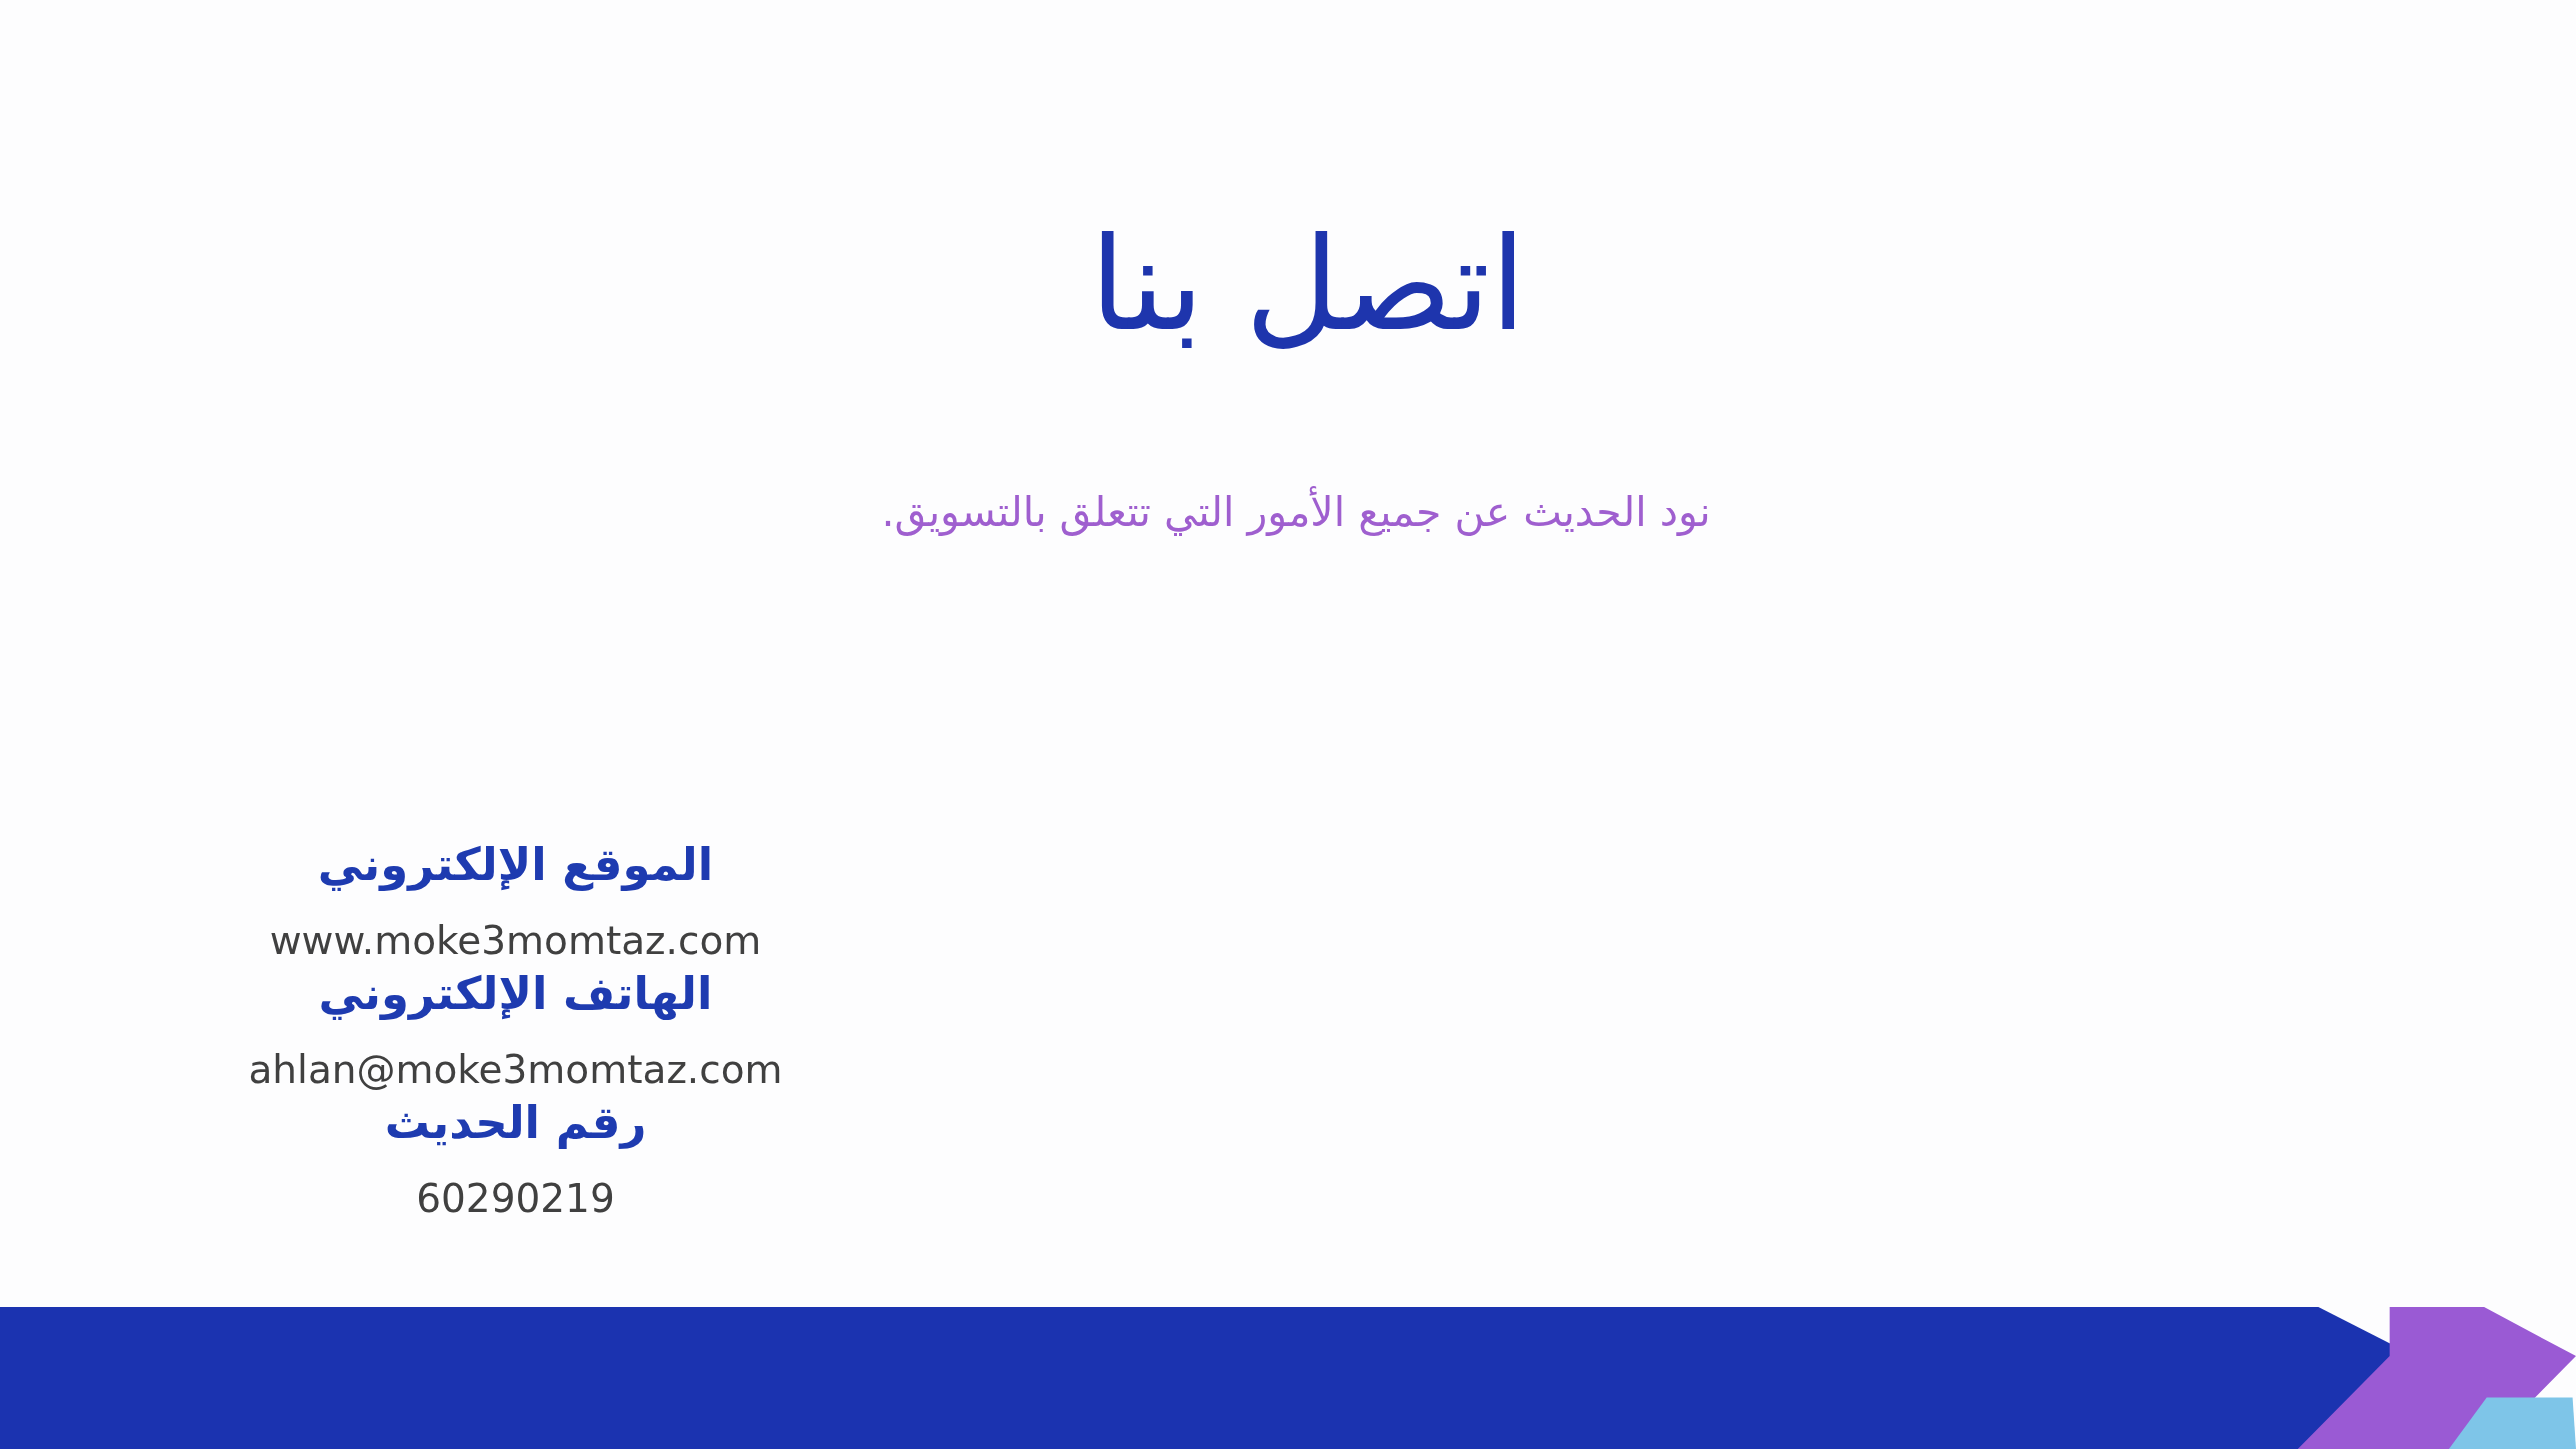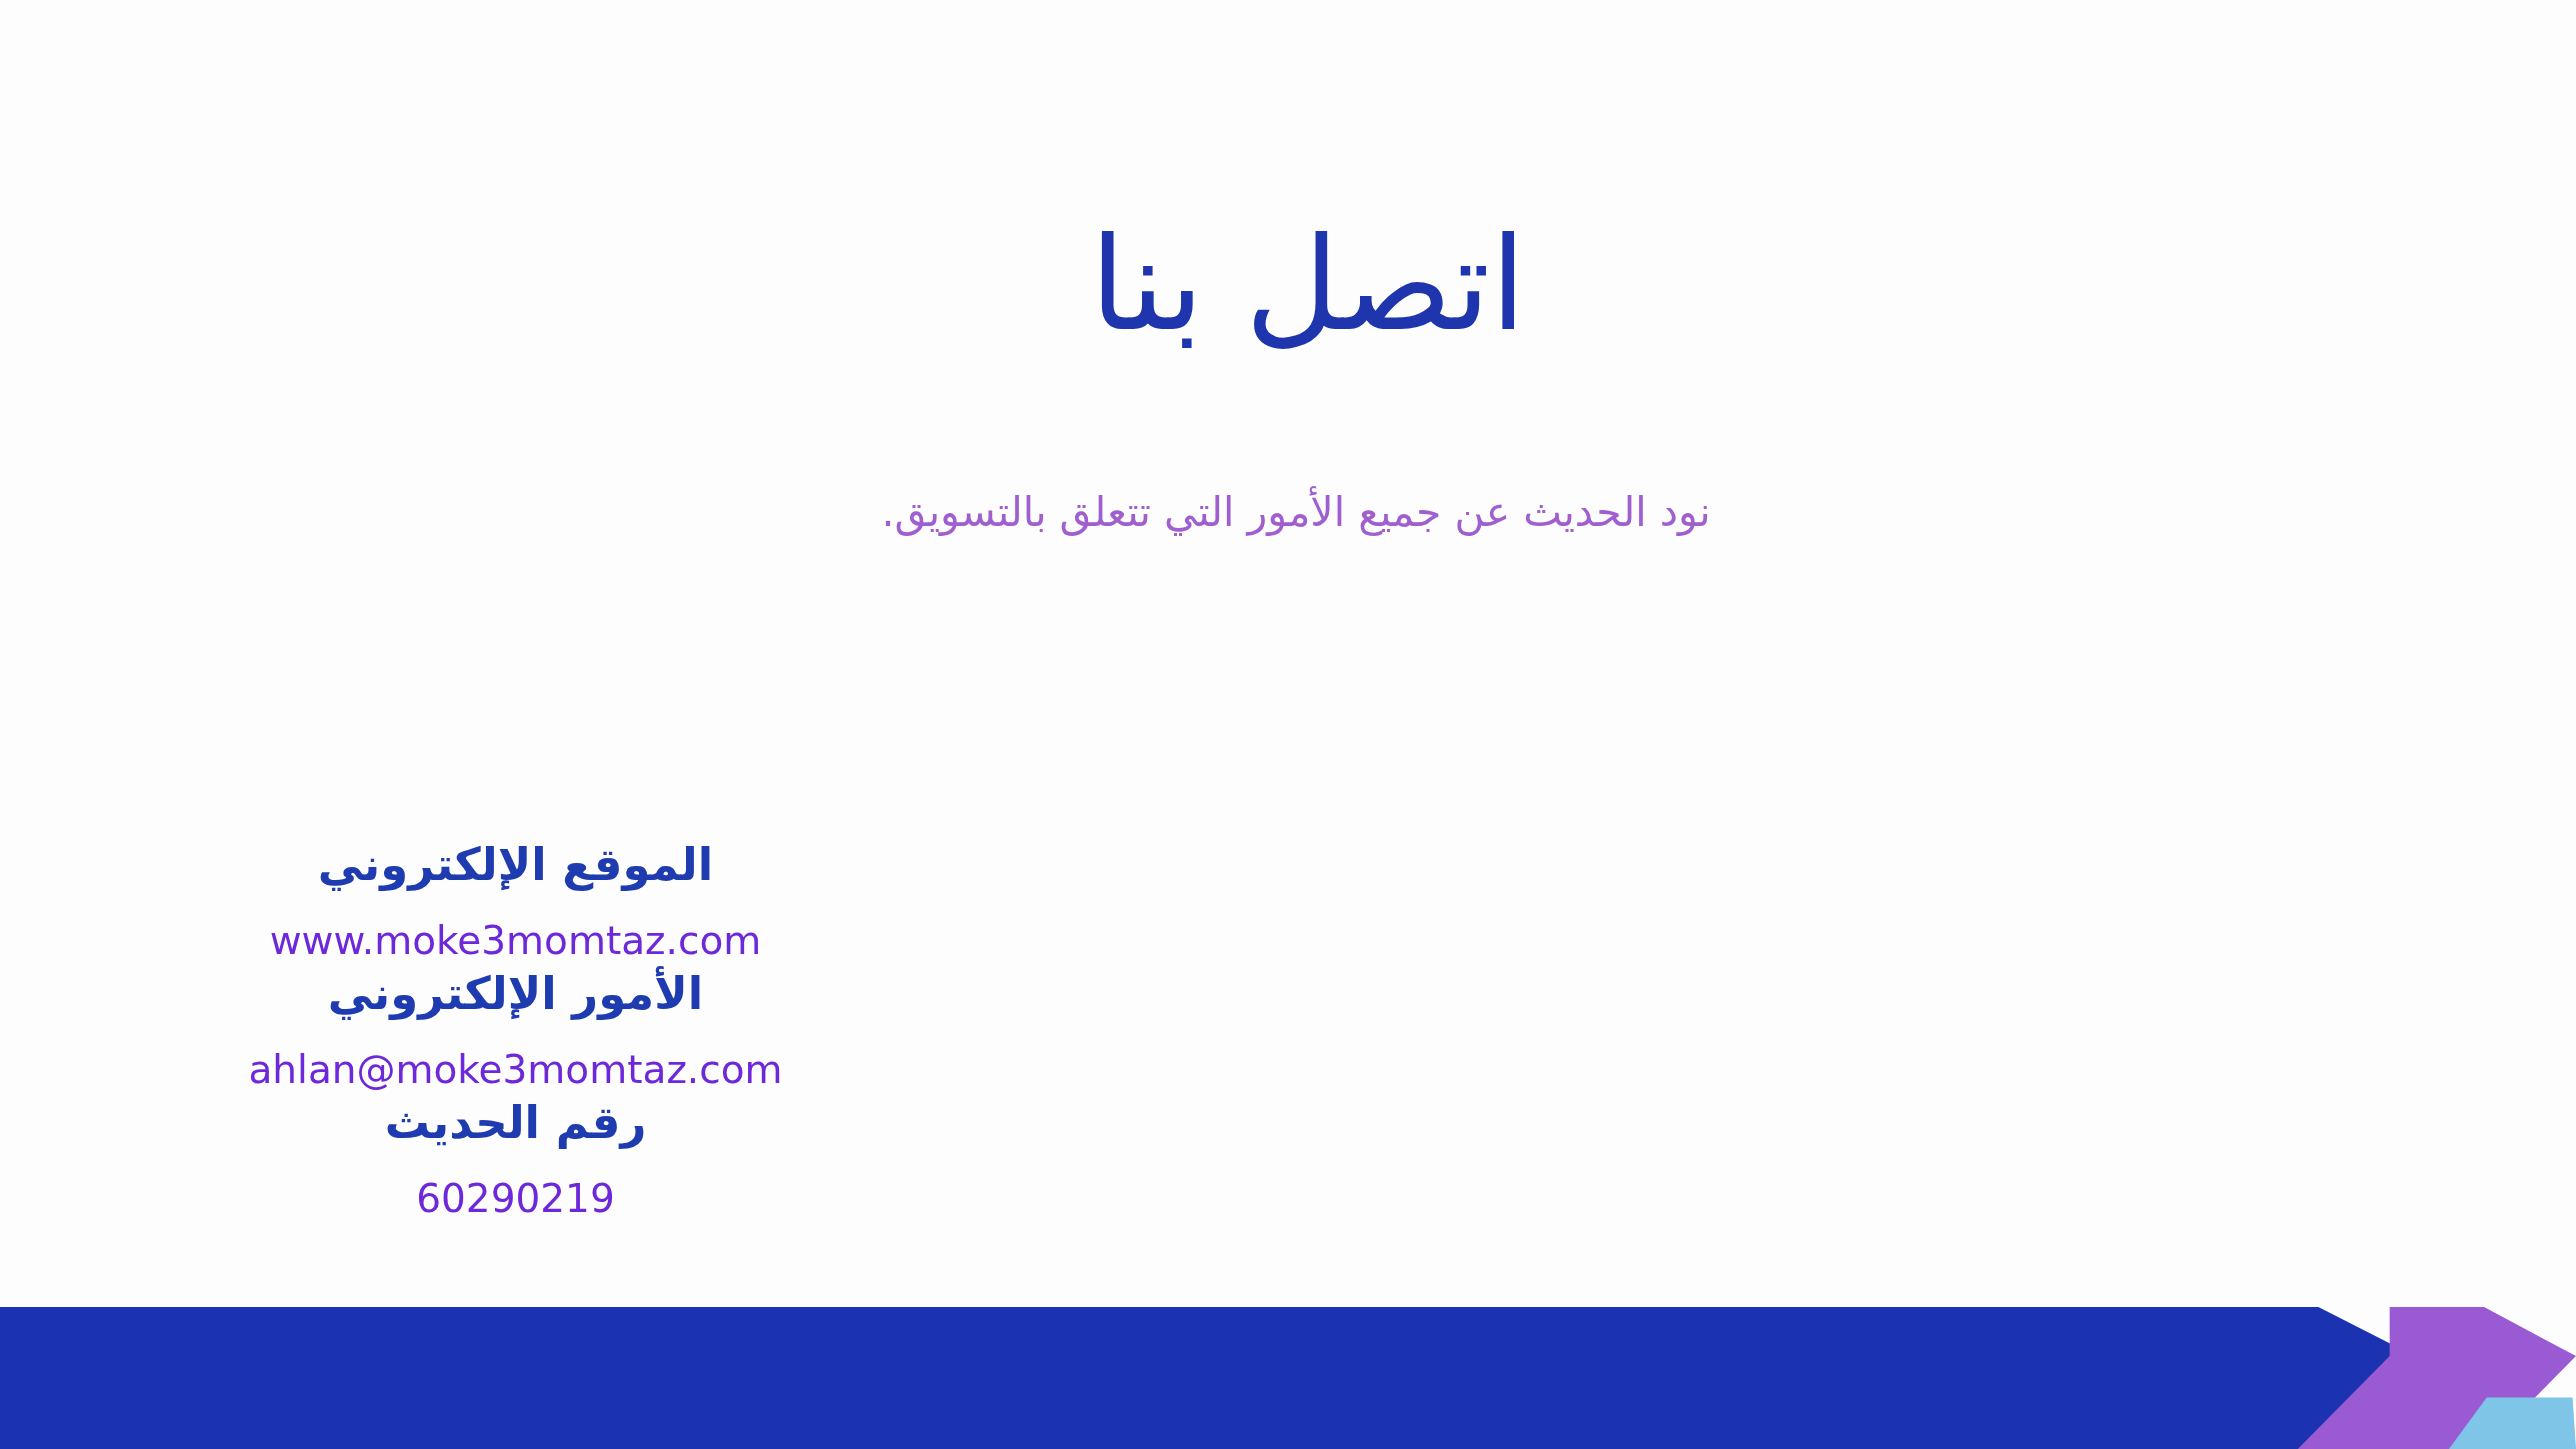--- a/index.html
+++ b/index.html
@@ -87,21 +87,21 @@
     direction: rtl;
     unicode-bidi: embed;
     margin: 0 0 24px 0;
   }
 
   .contact-value {
     display: block;
     font-size: 39px;
     line-height: 1.25;
     font-weight: 400;
-    color: #6d28d9;
+    color: #404040;
     direction: ltr;
     unicode-bidi: embed;
     margin: 0;
   }
 
   
   .footer-deco {
     position: absolute;
     left: 0;
     bottom: 0;
@@ -127,21 +127,21 @@
   <p class="slide-subtitle">نود الحديث عن جميع الأمور التي تتعلق بالتسويق.</p>
 
   <div class="contact-row">
 
     <div class="contact-col">
       <span class="contact-label">الموقع الإلكتروني</span>
       <span class="contact-value">www.moke3momtaz.com</span>
     </div>
 
     <div class="contact-col">
-      <span class="contact-label">الأمور الإلكتروني</span>
+      <span class="contact-label">الهاتف الإلكتروني</span>
       <span class="contact-value">ahlan@moke3momtaz.com</span>
     </div>
 
     <div class="contact-col">
       <span class="contact-label">رقم الحديث</span>
       <span class="contact-value">60290219</span>
     </div>
 
   </div>
 

